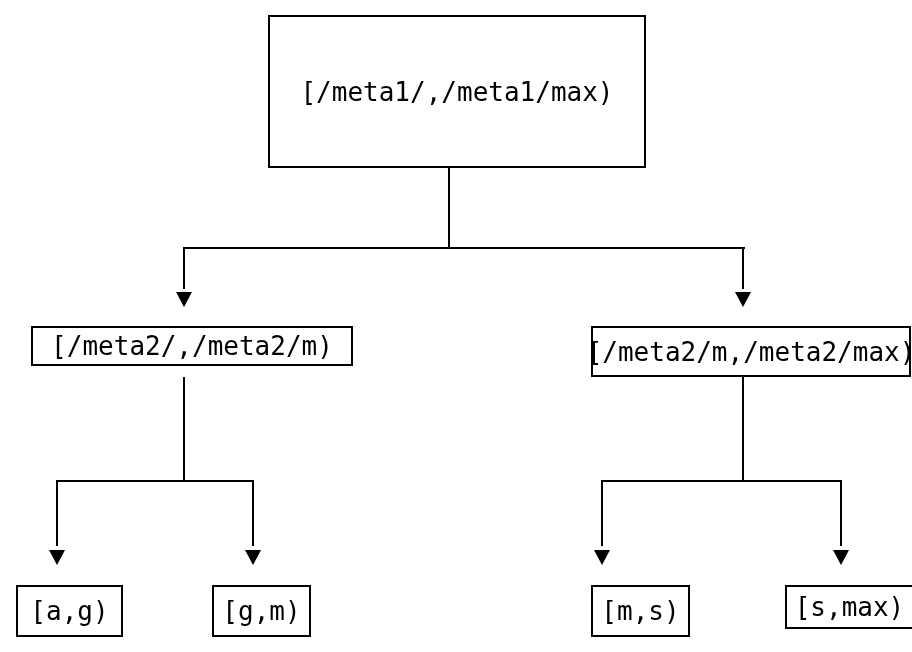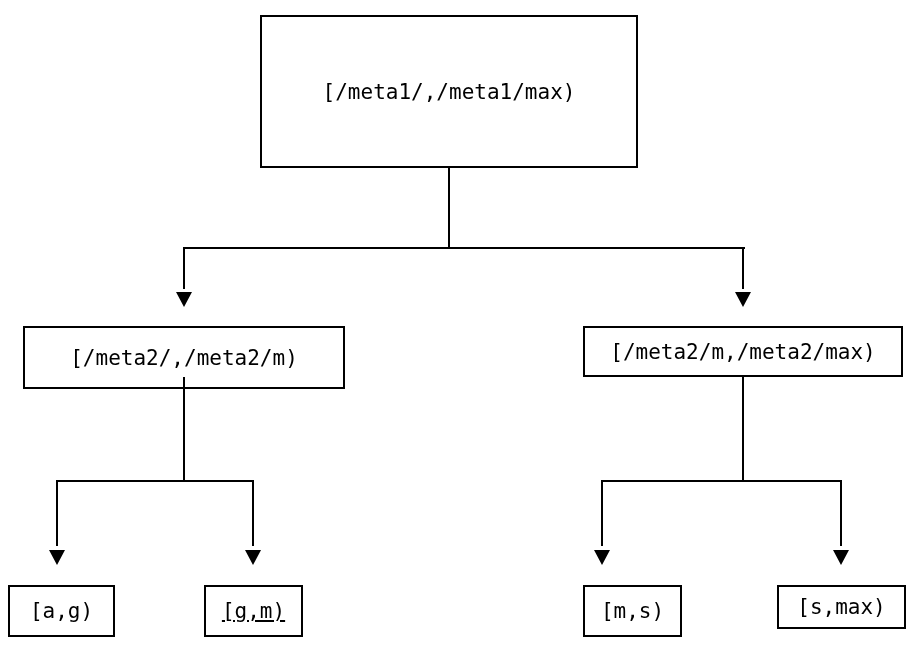--- a/index.html
+++ b/index.html
@@ -13,31 +13,32 @@
     background: #ffffff;
   }
 
   .node {
     position: absolute;
     border: 2px solid #000000;
     background: #ffffff;
     display: flex;
     align-items: center;
     justify-content: center;
-    font-size: 21px;
+    font-size: 26px;
     color: #000000;
     white-space: nowrap;
+    margin-left: 8px;
   }
 
   
   .n-root  { left: 260px; top: 15px;  width: 378px; height: 153px; }
-  .n-left  { left: 23px;  top: 326px; width: 322px; height: 63px; }
+  .n-left  { left: 23px;  top: 326px; width: 322px; height: 40px; }
   .n-right { left: 583px; top: 326px; width: 320px; height: 51px; }
   .n-ag    { left: 8px;   top: 585px; width: 107px;  height: 52px; }
-  .n-gm    { left: 204px; top: 585px; width: 99px;  height: 52px; text-decoration: underline; }
+  .n-gm    { left: 204px; top: 585px; width: 99px;  height: 52px; }
   .n-ms    { left: 583px; top: 585px; width: 99px;  height: 52px; }
   .n-smax  { left: 777px; top: 585px; width: 129px; height: 44px; text-align: center; }
 
   .edge { position: absolute; background: #000000; }
 
   
   .e-root-drop { left: 448px; top: 168px; width: 2px;   height: 81px; }
   .e-h1        { left: 183px; top: 247px; width: 562px; height: 2px;  }
   .e-d1l       { left: 183px; top: 247px; width: 2px;   height: 42px; }
   .e-d1r       { left: 742px; top: 247px; width: 2px;   height: 42px; }

